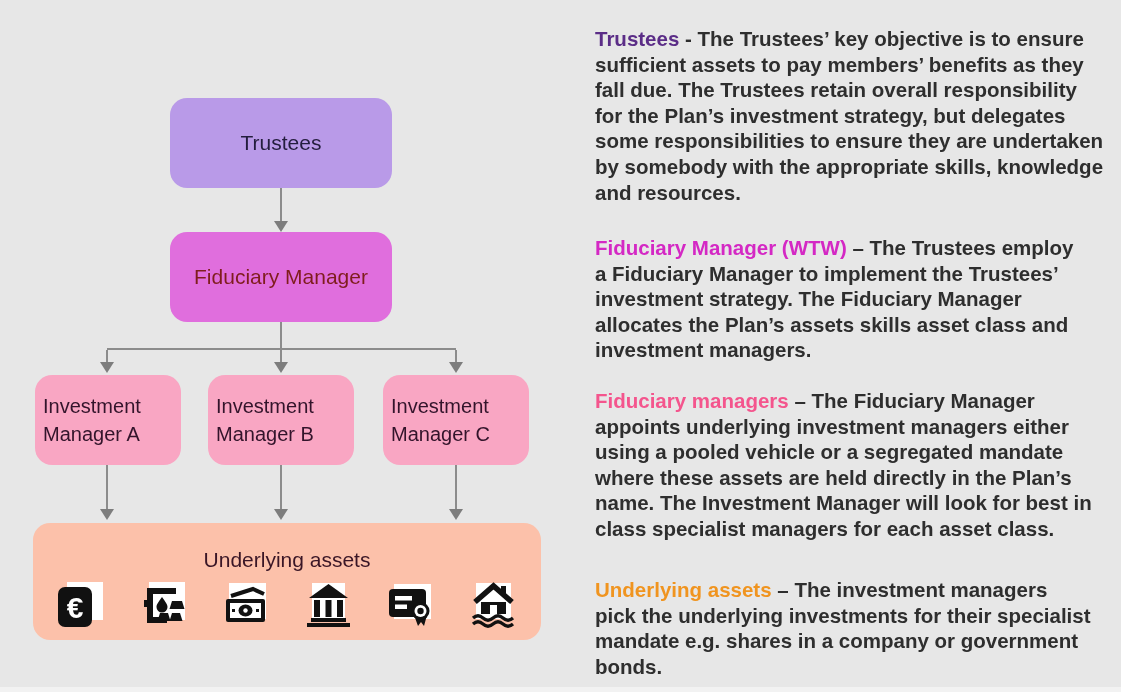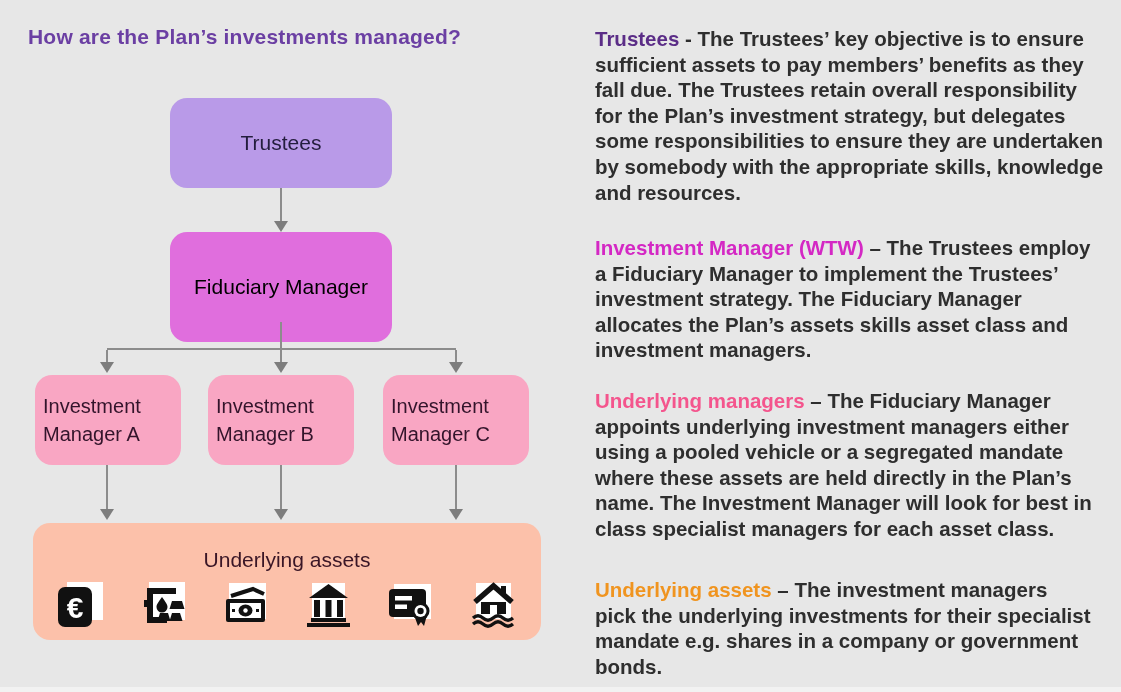--- a/index.html
+++ b/index.html
@@ -12,21 +12,21 @@
   html,body{width:1121px;height:692px;}
   body{font-family:"Liberation Sans",sans-serif;background:var(--background);position:relative;overflow:hidden;}
   .canvas{position:absolute;inset:0;background:var(--background);}
   .bottom-strip{position:absolute;left:0;bottom:0;width:100%;height:5px;background:#f2f2f2;}
 
   .page-title{position:absolute;left:28px;top:25px;font-size:21px;font-weight:bold;color:var(--title);letter-spacing:0.2px;}
 
   
   .node{position:absolute;border-radius:17px;display:flex;flex-direction:column;justify-content:center;color:#241d3e;}
   .node-trustees{left:170px;top:98px;width:222px;height:90px;background:var(--trustees-box);align-items:center;font-size:21px;}
-  .node-fiduciary{left:170px;top:232px;width:222px;height:110px;background:var(--fiduciary-box);align-items:center;font-size:21px;color:#000000;}
+  .node-fiduciary{left:170px;top:232px;width:222px;height:90px;background:var(--fiduciary-box);align-items:center;font-size:21px;color:#7f1d1d;}
   .node-manager{top:375px;width:146px;height:90px;background:var(--manager-box);padding-left:8px;font-size:20px;line-height:28px;color:#33142b;white-space:pre-line;}
   .node-manager.a{left:35px;}
   .node-manager.b{left:208px;}
   .node-manager.c{left:383px;}
   .node-assets{left:33px;top:523px;width:508px;height:117px;background:var(--assets-box);padding:13px 24px 0;color:#3a1626;}
   .assets-label{text-align:center;font-size:21px;}
   .assets-icons{display:flex;justify-content:space-between;margin-top:9px;}
   .asset-icon{width:47px;height:47px;display:block;}
 
   .vline{position:absolute;width:2px;background:var(--arrow);}
@@ -40,21 +40,20 @@
   .d1{top:26px;}  .d1 .term{color:var(--term-trustees);}
   .d2{top:235px;} .d2 .term{color:var(--term-fiduciary);}
   .d3{top:388px;} .d3 .term{color:var(--term-managers);}
   .d4{top:577px;} .d4 .term{color:var(--term-assets);}
 </style>
 </head>
 <body>
 
 <div class="canvas">
 
-  <h1 class="page-title">How are the Plan’s investments managed?</h1>
 
   <div>
     <div class="node node-trustees">
       <span>Trustees</span>
     </div>
 
     <div class="vline" style="left:280px;top:188px;height:35px;"></div>
     <div class="ahead" style="left:274px;top:221px;"></div>
 
     <div class="node node-fiduciary">
@@ -163,29 +162,29 @@
       <span class="term">Trustees</span>
       <span class="body">- The Trustees’ key objective is to ensure
 sufficient assets to pay members’ benefits as they
 fall due. The Trustees retain overall responsibility
 for the Plan’s investment strategy, but delegates
 some responsibilities to ensure they are undertaken
 by somebody with the appropriate skills, knowledge
 and resources.</span>
     </p>
     <p class="definition d2">
-      <span class="term">Investment Manager (WTW)</span>
+      <span class="term">Fiduciary Manager (WTW)</span>
       <span class="body">– The Trustees employ
 a Fiduciary Manager to implement the Trustees’
 investment strategy. The Fiduciary Manager
 allocates the Plan’s assets skills asset class and
 investment managers.</span>
     </p>
     <p class="definition d3">
-      <span class="term">Underlying managers</span>
+      <span class="term">Fiduciary managers</span>
       <span class="body">– The Fiduciary Manager
 appoints underlying investment managers either
 using a pooled vehicle or a segregated mandate
 where these assets are held directly in the Plan’s
 name. The Investment Manager will look for best in
 class specialist managers for each asset class.</span>
     </p>
     <p class="definition d4">
       <span class="term">Underlying assets</span>
       <span class="body">– The investment managers

